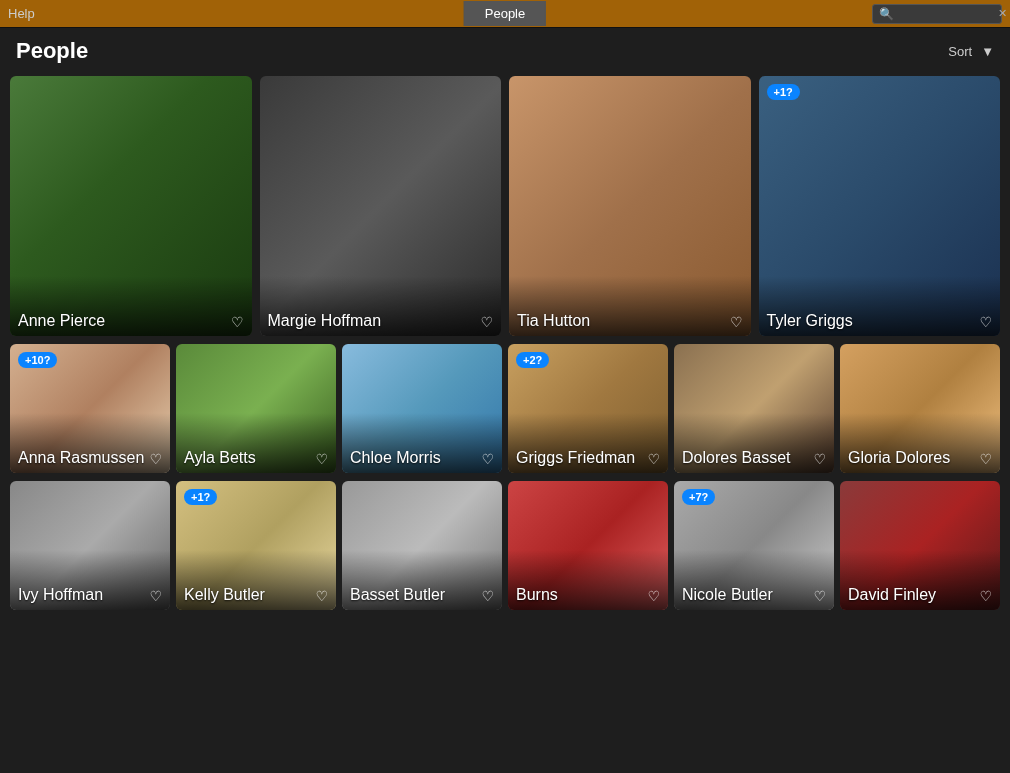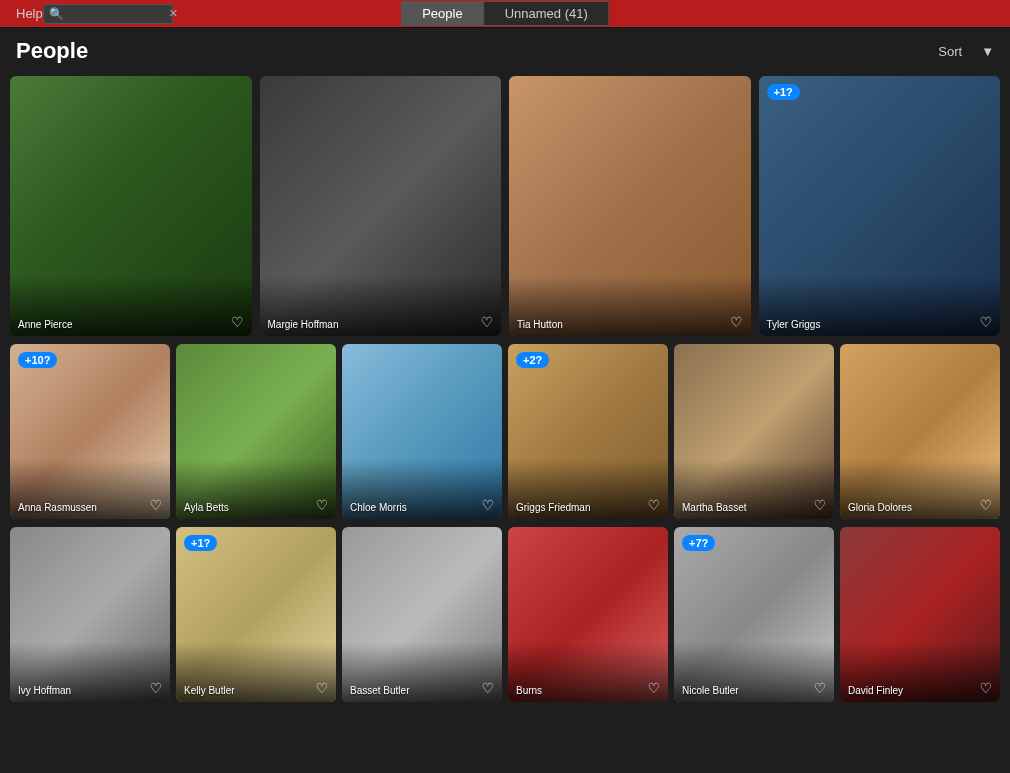--- a/index.html
+++ b/index.html
@@ -7,26 +7,26 @@
       background: #1e1e1e;
       color: #fff;
       font-family: -apple-system, BlinkMacSystemFont, 'Segoe UI', sans-serif;
       width: 1010px;
       min-height: 773px;
       overflow-x: hidden;
     }
 
     
     .top-bar {
-      background: #b91c1c;
+      background: #a16207;
       height: 28px;
       display: flex;
       align-items: center;
-      justify-content: flex-start;
-      padding: 0 16px;
+      justify-content: space-between;
+      padding: 0 8px;
       border-bottom: 1px solid #111;
     }
     .top-bar-help {
       color: #ccc;
       font-size: 13px;
     }
     .tab-group {
       display: flex;
       position: absolute;
       left: 50%;
@@ -80,21 +80,21 @@
       font-size: 22px;
       font-weight: bold;
       color: #fff;
     }
     .sort-btn {
       color: #ccc;
       font-size: 13px;
       cursor: pointer;
       display: flex;
       align-items: center;
-      gap: 19px;
+      gap: 9px;
     }
 
     
     .people-grid-large {
       display: grid;
       grid-template-columns: repeat(4, 1fr);
       gap: 8px;
       padding: 6px 10px 4px 10px;
     }
 
@@ -111,21 +111,21 @@
       border-radius: 6px;
       overflow: hidden;
       cursor: pointer;
       background: #333;
     }
 
     .person-card.large {
       height: 260px;
     }
     .person-card.small {
-      height: 175px;
+      height: 129px;
     }
 
     .card-photo {
       width: 100%;
       height: 100%;
       object-fit: cover;
       display: block;
     }
 
     
@@ -136,21 +136,21 @@
       right: 0;
       height: 60px;
       background: linear-gradient(transparent, rgba(0,0,0,0.75));
       display: flex;
       align-items: flex-end;
       justify-content: space-between;
       padding: 6px 8px;
     }
 
     .card-name {
-      font-size: 10px;
+      font-size: 16px;
       color: #fff;
       font-weight: 500;
       text-shadow: 0 1px 2px rgba(0,0,0,0.8);
       margin-top: 32px;
     }
 
     .card-heart {
       color: rgba(255,255,255,0.8);
       font-size: 14px;
     }
@@ -186,21 +186,20 @@
     .photo-nicole { background: linear-gradient(135deg, #aaa 0%, #888 50%, #ccc 100%); }
     .photo-olivia { background: linear-gradient(135deg, #8a3a3a 0%, #aa2222 50%, #5a1a1a 100%); }
   </style>
 </head>
 <body>
 
 <div class="top-bar">
   <span class="top-bar-help">Help</span>
   <div class="tab-group">
     <div class="tab active">People</div>
-    <div class="tab inactive">Unnamed (41)</div>
   </div>
   <div class="search-bar">
     <span style="color:#aaa;font-size:12px;margin-right:4px;">🔍</span>
     <input type="text" placeholder="" style="">
     <span class="search-close">✕</span>
   </div>
 </div>
 
 <div class="main-header">
   <h1 class="page-title">People</h1>
@@ -279,21 +278,21 @@
     <div class="card-badge">+2?</div>
     <div class="card-overlay">
       <span class="card-name">Griggs Friedman</span>
       <span class="card-heart">♡</span>
     </div>
   </div>
 
   <div class="person-card small">
     <div class="card-photo photo-dolores" style="width:100%;height:100%;"></div>
     <div class="card-overlay">
-      <span class="card-name">Martha Basset</span>
+      <span class="card-name">Dolores Basset</span>
       <span class="card-heart">♡</span>
     </div>
   </div>
 
   <div class="person-card small">
     <div class="card-photo photo-gloria" style="width:100%;height:100%;"></div>
     <div class="card-overlay">
       <span class="card-name">Gloria Dolores</span>
       <span class="card-heart">♡</span>
     </div>

